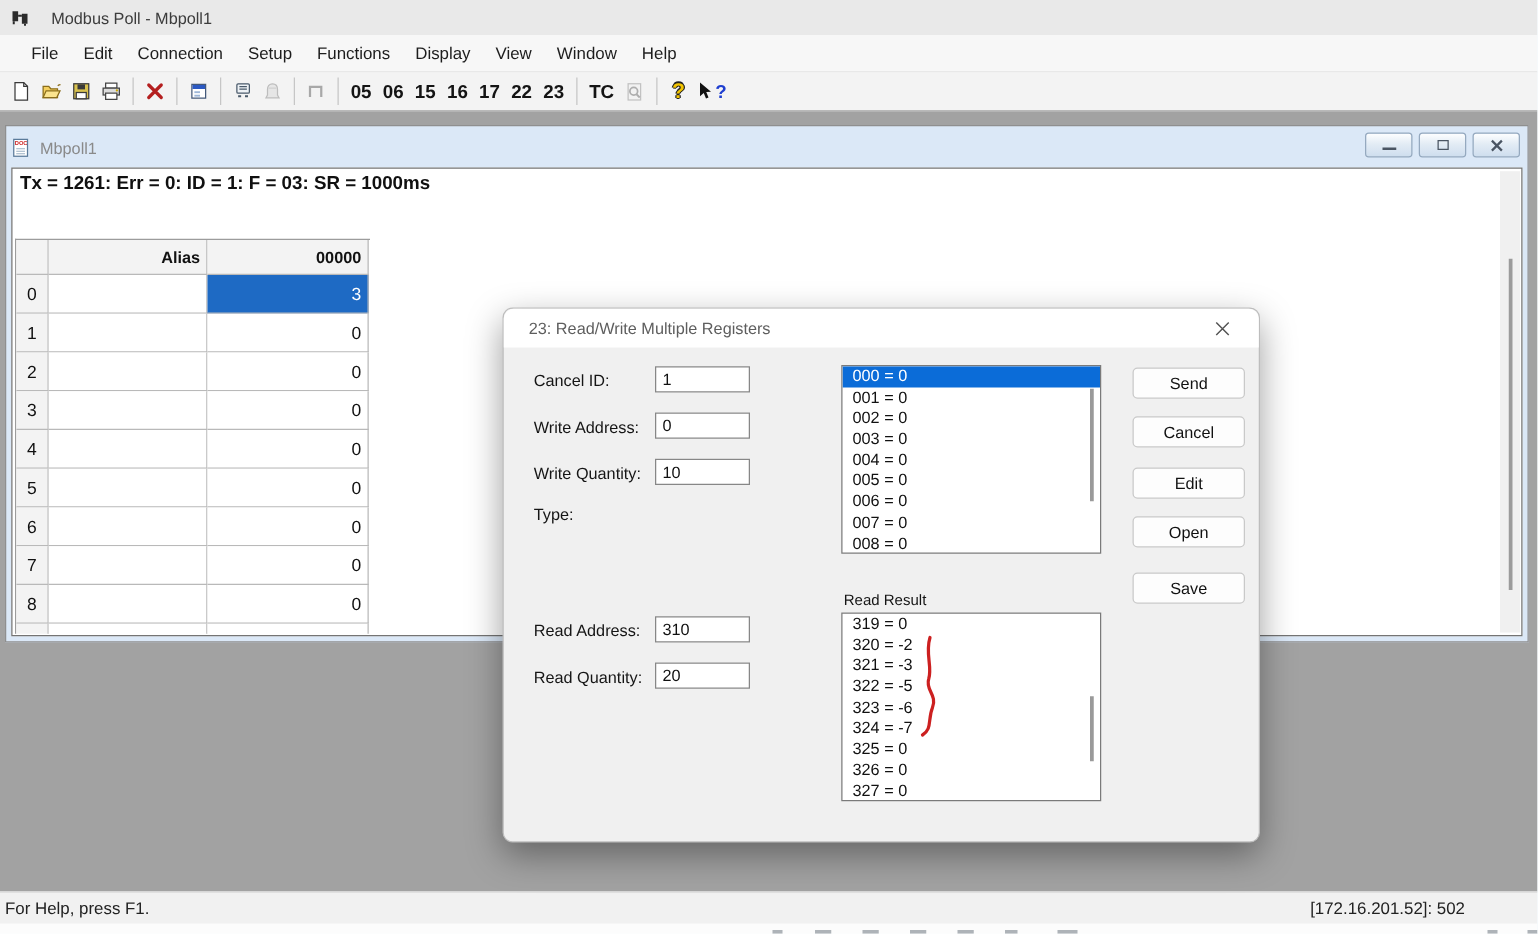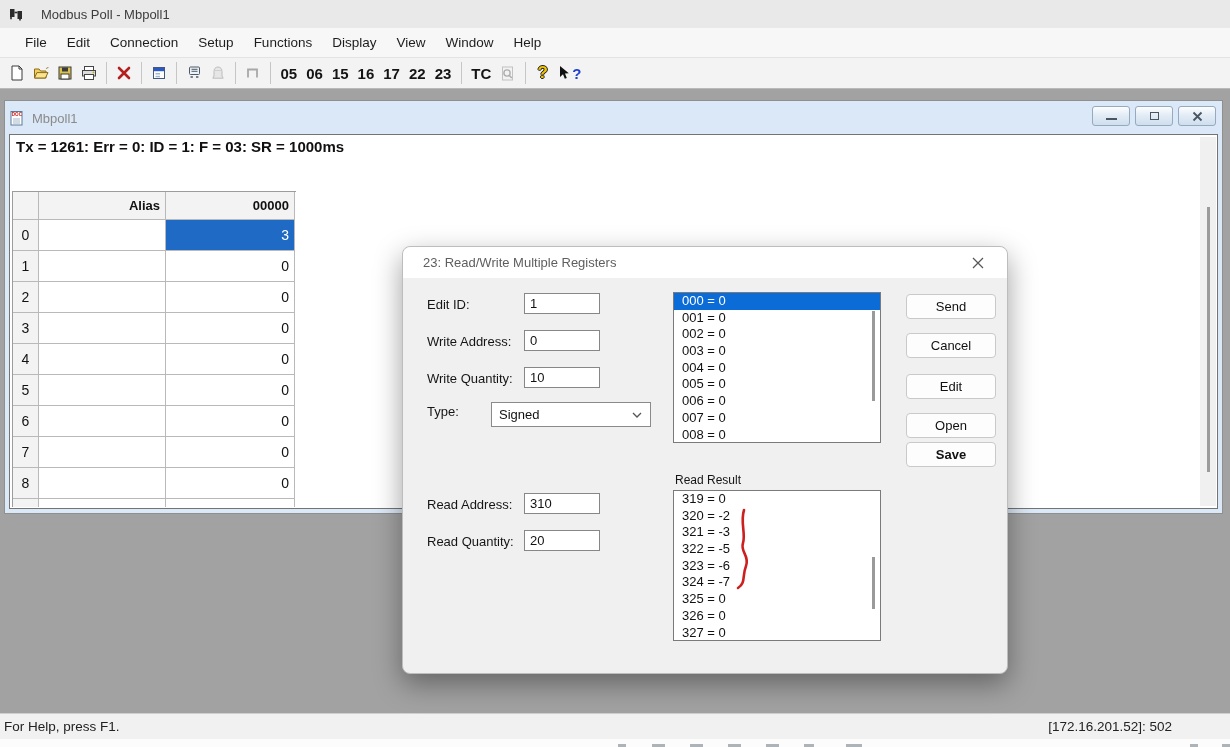--- a/index.html
+++ b/index.html
@@ -265,36 +265,30 @@
   <div class="dialog">
     <div class="dlg-titlebar">
       <span class="dlg-title">23: Read/Write Multiple Registers</span>
       <span class="dlg-close">
         <svg width="12" height="12" viewBox="0 0 12 12">
             <path d="M1 1l10 10M11 1L1 11" stroke="#555" stroke-width="1.2"></path>
           </svg>
       </span>
     </div>
 
-    <div class="dlg-label" style="top:50px;">Edit ID:</div>
+    <div class="dlg-label" style="top:50px;">Cancel ID:</div>
     <input class="dlg-input" style="top: 46px;" value="1">
 
     <div class="dlg-label" style="top:87px;">Write Address:</div>
     <input class="dlg-input" style="top: 83px;" value="0">
 
     <div class="dlg-label" style="top:124px;">Write Quantity:</div>
     <input class="dlg-input" style="top: 120px;" value="10">
 
     <div class="dlg-label" style="top:157px;">Type:</div>
-    <div class="combo">
-      <span>Signed</span>
-      <svg width="10" height="7" viewBox="0 0 10 7">
-          <path d="M1 1l4 4 4-4" fill="none" stroke="#555" stroke-width="1.3"></path>
-        </svg>
-    </div>
 
     <div class="dlg-label" style="top:250px;">Read Address:</div>
     <input class="dlg-input" style="top: 246px;" value="310">
 
     <div class="dlg-label" style="top:287px;">Read Quantity:</div>
     <input class="dlg-input" style="top: 283px;" value="20">
 
     <div class="listbox" style="top:45px;">
       <div class="lb-vthumb" style="top:18px; height:90px;"></div>
     <div class="li sel">000 = 0</div>
@@ -315,21 +309,21 @@
         <div class="li">320 = -2</div>
         <div class="li">321 = -3</div>
         <div class="li">322 = -5</div>
         <div class="li">323 = -6</div>
         <div class="li">324 = -7</div>
         <div class="li">325 = 0</div>
         <div class="li">326 = 0</div>
         <div class="li">327 = 0</div>
       </div>
 
-    <span style="display:contents;"><button class="dlg-btn" style="top: 47px;">Send</button><button class="dlg-btn" style="top: 86px;">Cancel</button><button class="dlg-btn" style="top: 127px;">Edit</button><button class="dlg-btn" style="top: 166px;">Open</button><button class="dlg-btn" style="top: 195px; font-weight: bold;">Save</button></span>
+    <span style="display:contents;"><button class="dlg-btn" style="top: 47px;">Send</button><button class="dlg-btn" style="top: 86px;">Cancel</button><button class="dlg-btn" style="top: 127px;">Edit</button><button class="dlg-btn" style="top: 166px;">Open</button><button class="dlg-btn" style="top: 211px;">Save</button></span>
 
     <svg class="annotation-svg" width="606" height="428" viewBox="0 0 606 428">
       <path d="M341 263 C337 276 343 286 340 296 C337 305 347 309 343 319 C339 329 343 336 335 341" fill="none" stroke="#cc2020" stroke-width="2.6" stroke-linecap="round"></path>
     </svg>
   </div>
 
 </div>
 
 <div class="statusbar">
   <span class="status-left">For Help, press F1.</span>

